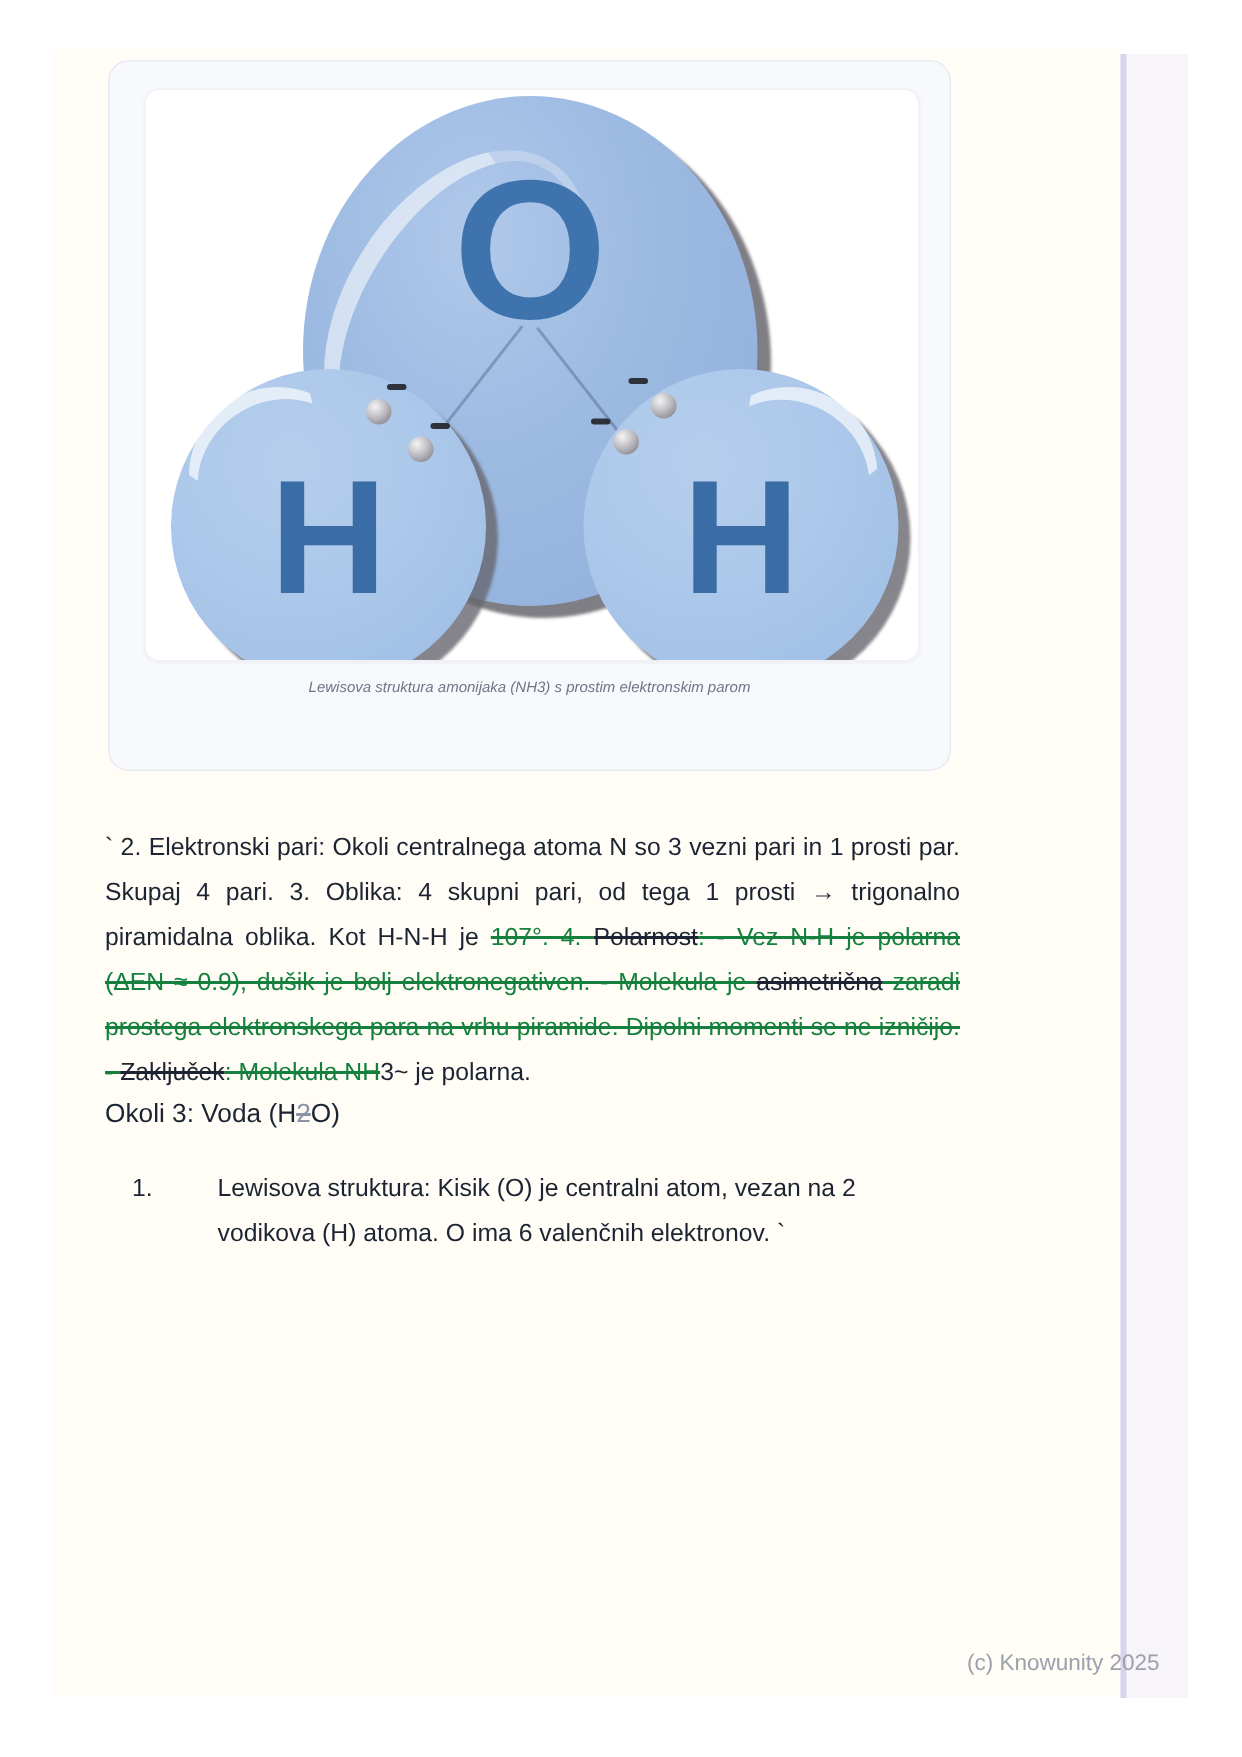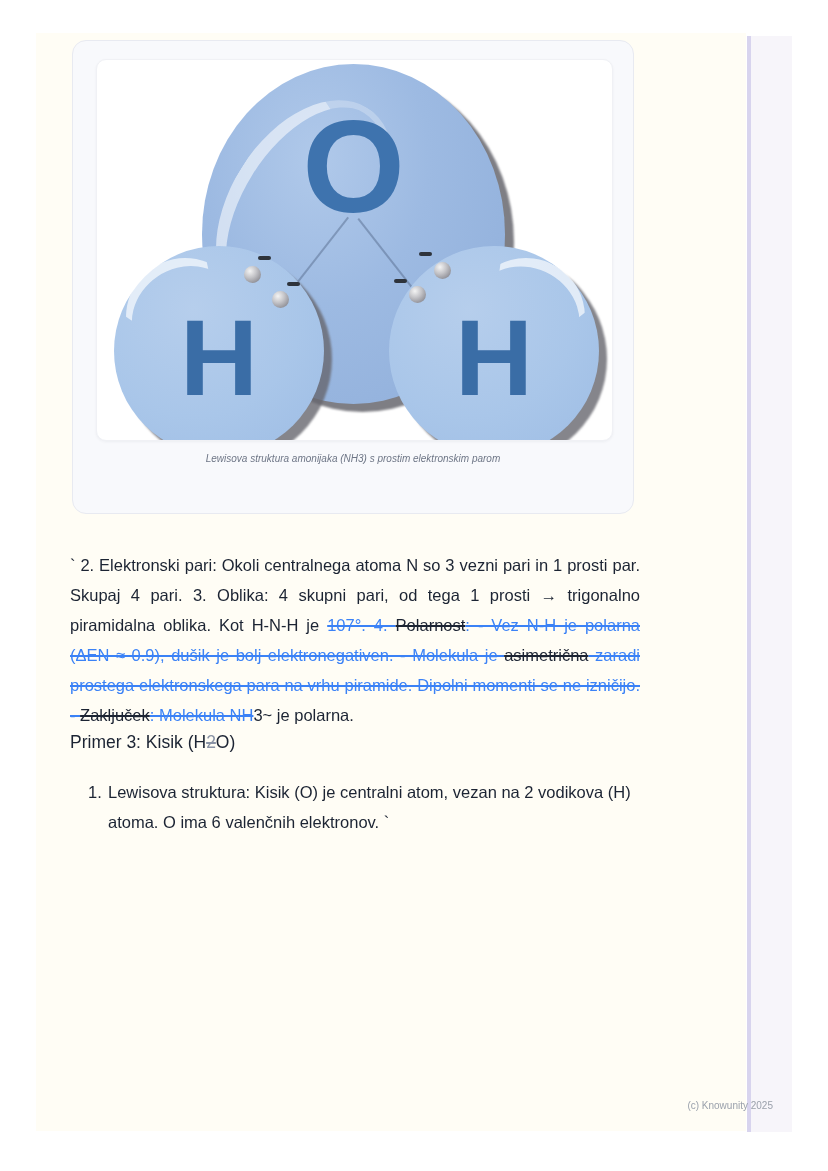--- a/index.html
+++ b/index.html
@@ -83,29 +83,29 @@
     font-style:italic; font-size:10px; color:#6E7686;
   }
   
   .body-text {
     position:absolute; left:34px; width:570px; color:#1C2433;
     font-size:16.5px; line-height:30px;
   }
   .para { top:517px; text-align:justify; }
   .b  { font-weight:400; }
   .st { text-decoration:line-through; text-decoration-thickness:1.5px; }
-  .st:not(.b) { color:#3b82f6;margin-top:40px; }
+  .st:not(.b) { color:#15803d;margin-top:40px; }
   .gr { color:#8A93A5 !important; }
   .heading { top:697px; font-size:17.5px; font-weight:700; line-height:24px; }
   .list-row { position:absolute; left:52px; top:744px; width:552px; display:flex;
               font-size:16.5px; line-height:30px; color:#1C2433; }
   .list-marker { width:20px; flex:0 0 auto; }
-  .list-body { flex:1; }
+  .list-body { flex:1;margin-left:37px; }
   .footer {
-    position:absolute; top:1100px; right:55px; font-size:10px; color:#9BA1AC; z-index:5;margin-left:20px;
+    position:absolute; top:1100px; right:55px; font-size:15px; color:#9BA1AC; z-index:5;margin-left:20px;
   }
 </style>
 </head>
 <body>
 
 <div class="stage">
 
   <div class="page">
 
     <div class="card">
@@ -137,21 +137,21 @@
         <div class="minus-bar" style="left:297px; top:219px;"></div>
         <div class="electron" style="left:337px; top:202px;"></div>
         <div class="minus-bar" style="left:322px; top:192px;"></div>
 
       </div>
       <div class="figure-caption">Lewisova struktura amonijaka (NH3) s prostim elektronskim parom</div>
     </div>
 
     <div class="body-text para"><span>` 2. </span><span class="b">Elektronski pari</span><span>: Okoli centralnega atoma N so </span><span class="b">3 vezni pari</span><span> in </span><span class="b">1 prosti par</span><span>. Skupaj 4 pari. 3. </span><span class="b">Oblika</span><span>: 4 skupni pari, od tega 1 prosti → </span><span class="b">trigonalno piramidalna</span><span> oblika. Kot H-N-H je </span><span class="st">107°. 4. </span><span class="b st">Polarnost</span><span class="st">: - Vez N-H je polarna (ΔEN ≈ 0.9), dušik je bolj elektronegativen. - Molekula je </span><span class="b st">asimetrična</span><span class="st"> zaradi prostega elektronskega para na vrhu piramide. Dipolni momenti se ne izničijo. - </span><span class="b st">Zaključek</span><span class="st">: Molekula NH</span><span>3~ je </span><span class="b">polarna</span><span>.</span></div>
 
-    <div class="body-text heading"><span class="b">Primer 3: Kisik (H</span><span class="b st gr">2</span><span class="b">O)</span></div>
+    <div class="body-text heading"><span class="b">Okoli 3: Voda (H</span><span class="b st gr">2</span><span class="b">O)</span></div>
 
     <div class="list-row">
       <div class="list-marker">1.</div>
       <div class="list-body"><span class="b">Lewisova struktura</span><span>: Kisik (O) je centralni atom, vezan na 2 vodikova (H) atoma. O ima 6 valenčnih elektronov. `</span></div>
     </div>
 
   </div>
 
   <div class="rail-gutter"></div>
   <div class="rail-divider"></div>

